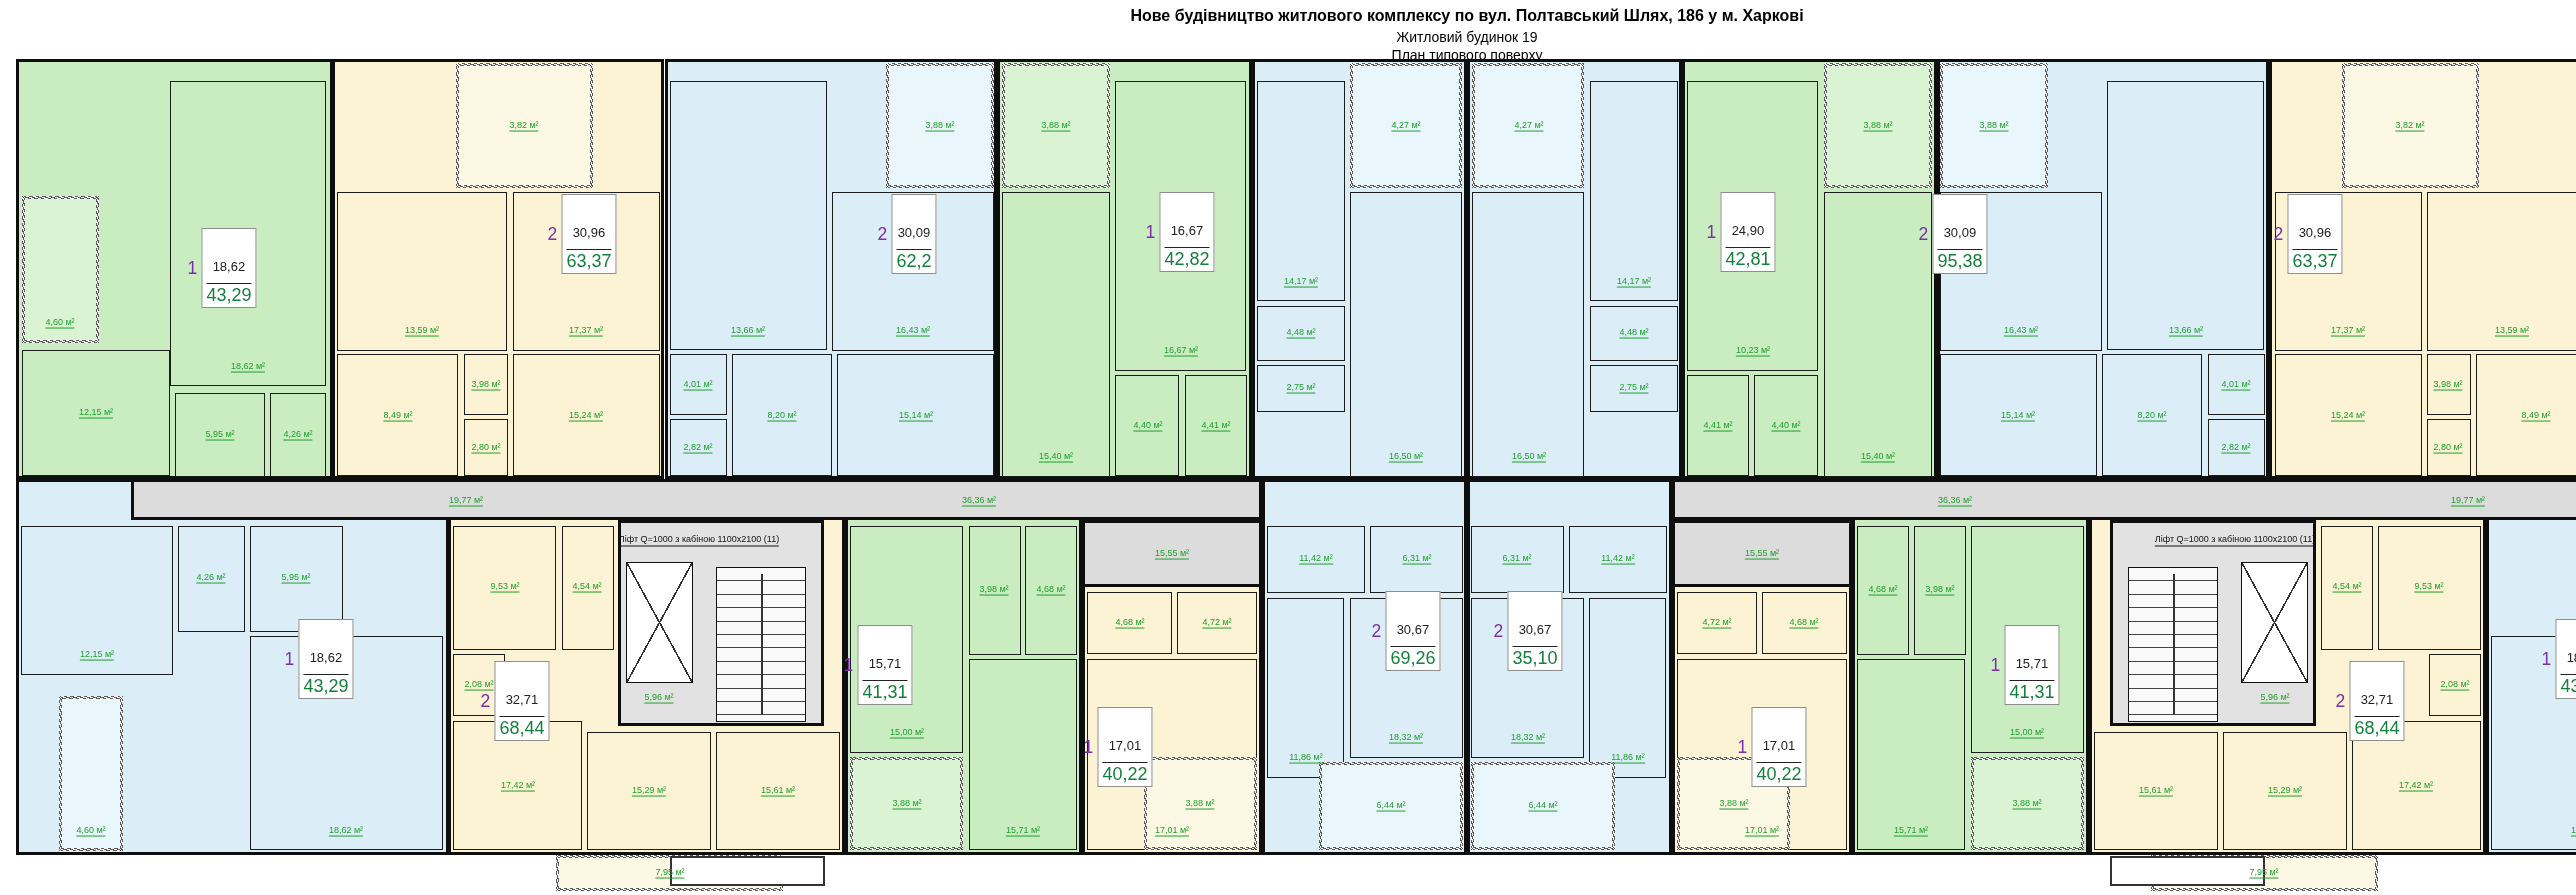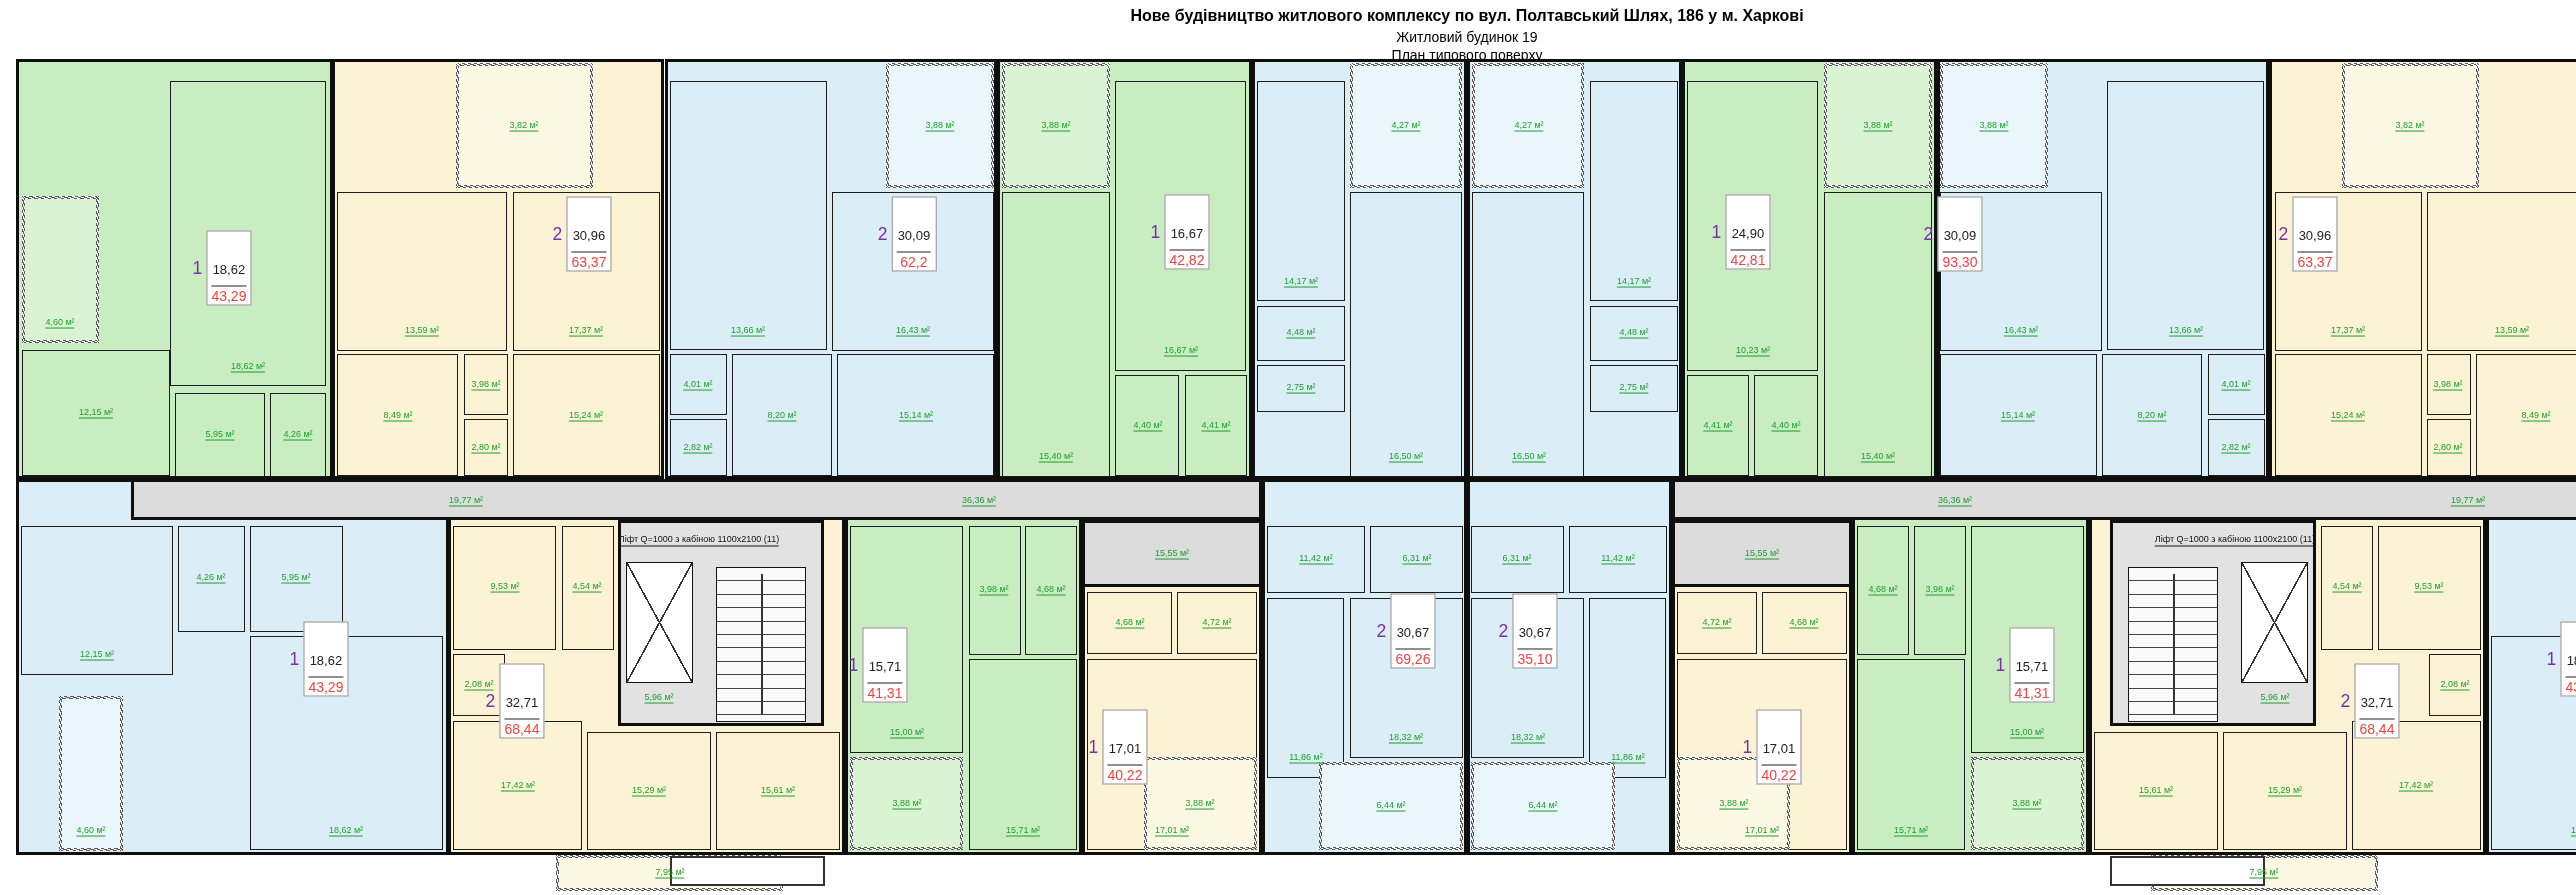--- a/index.html
+++ b/index.html
@@ -21,21 +21,21 @@
   .rlabel{position:absolute;transform:translate(-50%,-50%);font-size:9px;color:#1fa02d;
           white-space:nowrap;border-bottom:1px solid #1fa02d;padding-bottom:0.5px;line-height:1.05;
           z-index:40;}
   .note{position:absolute;transform:translate(-50%,-50%);font-size:9px;color:#111;
         white-space:nowrap;border-bottom:1px solid #111;padding-bottom:2px;z-index:40;}
   .aptlabel{position:absolute;display:flex;align-items:center;gap:4.1px;z-index:45;
             transform:translate(-50%,-50%);}
   .aptnum{font-size:17.5px;color:#7b2fa8;}
   .aptbox{background:#fff;border:1px solid #8d8d8d;padding:1.5px 4.1px;text-align:center;}
   .aptbox .a1{font-size:13px;color:#222;border-bottom:1px solid #222;padding:0 1px 9px 1px;margin-top:28px;}
-  .aptbox .a2{font-size:14px;color:#ef4444;padding-top:1px;}
+  .aptbox .a2{font-size:18px;color:#15803d;padding-top:1px;}
   .elev{position:absolute;background:#fff;border:1.5px solid #111;box-sizing:border-box;
     background-image:
       linear-gradient(to top right,transparent calc(50% - 0.8px),#333 calc(50% - 0.8px) calc(50% + 0.8px),transparent calc(50% + 0.8px)),
       linear-gradient(to bottom right,transparent calc(50% - 0.8px),#333 calc(50% - 0.8px) calc(50% + 0.8px),transparent calc(50% + 0.8px));}
   .stairs{position:absolute;background:#fafafa;border:1.5px solid #111;box-sizing:border-box;
     background-image:repeating-linear-gradient(to bottom,#fafafa 0 12.4px,#444 12.4px 13.4px);}
   .stairs:after{content:"";position:absolute;left:50%;top:4%;width:1.5px;height:92%;background:#333;}
   .porch{position:absolute;background:#fff;border:2.6px double #333;box-sizing:border-box;z-index:30;}
 </style>
 </head>
@@ -178,21 +178,21 @@
       <div class="room c-blue" style="left: 2102px; top: 354px; width: 100px; height: 122px;"></div>
       <div class="rlabel" style="left: 2152px; top: 416px;">8,20 м²</div>
       <div class="room c-blue" style="left: 2208px; top: 354px; width: 57px; height: 61px;"></div>
       <div class="rlabel" style="left: 2236px; top: 385px;">4,01 м²</div>
       <div class="room c-blue" style="left: 2208px; top: 419px; width: 57px; height: 57px;"></div>
       <div class="rlabel" style="left: 2236px; top: 448px;">2,82 м²</div>
       <div class="aptlabel" style="left: 1953px; top: 234px;">
         <span class="aptnum">2</span>
         <span class="aptbox">
           <div class="a1">30,09</div>
-          <div class="a2">93,30</div>
+          <div class="a2">95,38</div>
         </span>
       </div>
       <div class="apt c-yellow" style="left: 2269px; top: 59px; width: 332px; height: 420px;"></div>
       <div class="room c-yellowb balc" style="left: 2342px; top: 63px; width: 137px; height: 125px;"></div>
       <div class="rlabel" style="left: 2410px; top: 126px;">3,82 м²</div>
       <div class="room c-yellow" style="left: 2275px; top: 192px; width: 147px; height: 159px;"></div>
       <div class="rlabel" style="left: 2348px; top: 331px;">17,37 м²</div>
       <div class="room c-yellow" style="left: 2427px; top: 192px; width: 170px; height: 159px;"></div>
       <div class="rlabel" style="left: 2512px; top: 331px;">13,59 м²</div>
       <div class="room c-yellow" style="left: 2275px; top: 354px; width: 147px; height: 122px;"></div>

